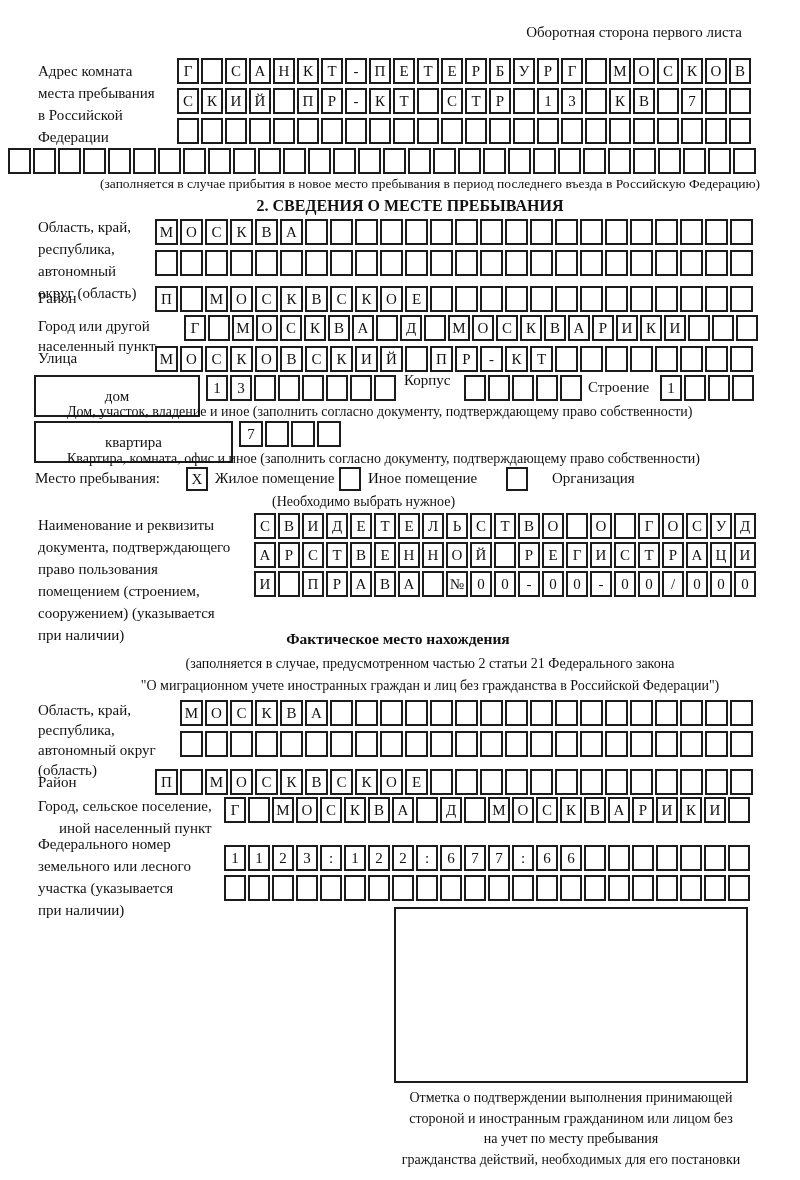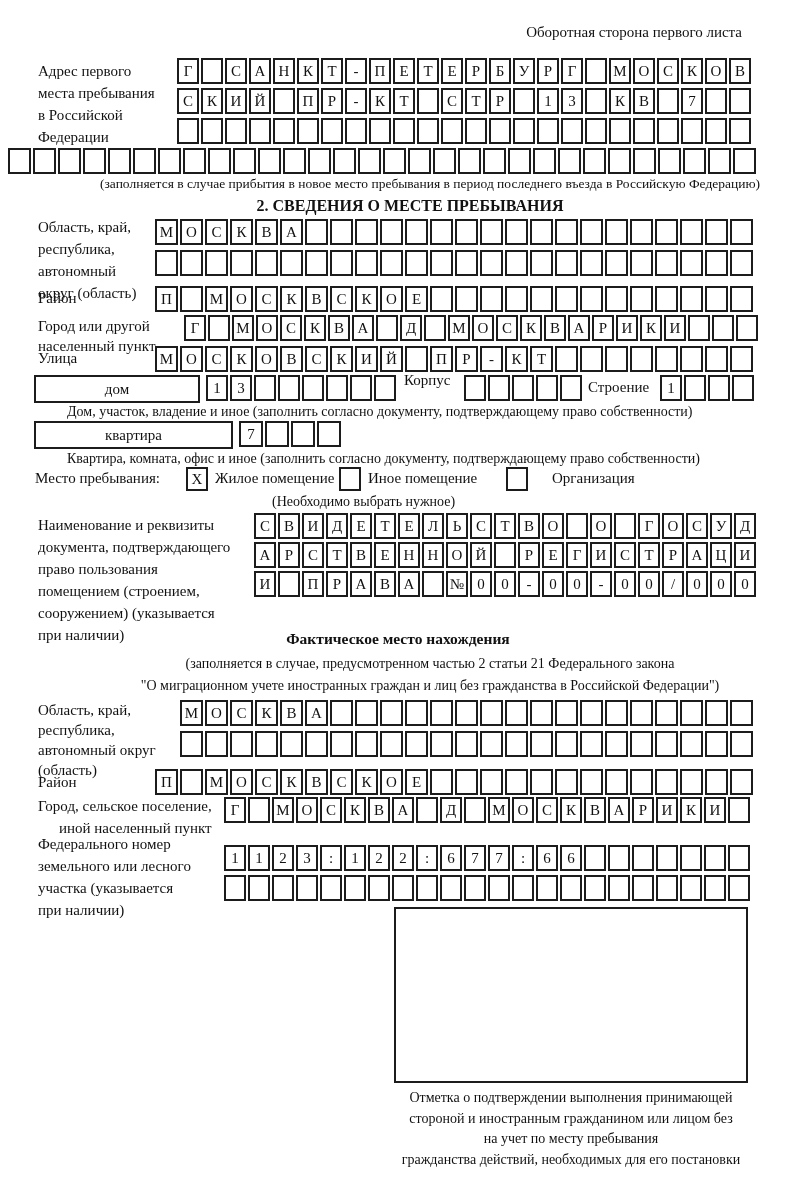--- a/index.html
+++ b/index.html
@@ -9,38 +9,38 @@
   .row{position:absolute;display:flex;gap:2px;}
   .row .cell{width:22px;height:26px;border:2px solid #1c1c1c;box-sizing:border-box;
        display:flex;align-items:center;justify-content:center;
        font-size:15px;line-height:1;background:#fff;}
   .row.cw23 .cell{width:23px;}
   .row.cw24 .cell{width:24px;}
   .lbl{position:absolute;font-size:15px;white-space:nowrap;}
   .cap{position:absolute;font-size:13.5px;white-space:nowrap;padding-left:32px;}
   .center{left:0;width:796px;text-align:center;white-space:normal;}
   .titl{position:absolute;font-weight:bold;font-size:16px;left:0;width:796px;text-align:center;}
-  .namebox{position:absolute;border:2px solid #1c1c1c;box-sizing:border-box;height:28px;
+  .namebox{position:absolute;border:2px solid #1c1c1c;box-sizing:border-box;height:42px;
        display:flex;align-items:center;justify-content:center;background:#fff;font-size:15px;}
   .chk{position:absolute;width:22px;height:24px;border:2px solid #1c1c1c;box-sizing:border-box;
        display:flex;align-items:center;justify-content:center;font-size:15px;background:#fff;}
   .stamp{position:absolute;border:2px solid #1c1c1c;box-sizing:border-box;background:#fff;}
   .lines div{line-height:22px;}
   .lines.lh20 div{line-height:20px;}
   .lines.lh22 div{line-height:22px;}
   .stampcap{position:absolute;font-size:14px;text-align:center;}
   .stampcap div{line-height:20.5px;white-space:nowrap;}
 </style>
 </head>
 <body>
 
 <div class="lbl" style="top:24px;right:58px;">Оборотная сторона первого листа</div>
 
 <div class="abs lines" style="left:38px;top:60px;">
-    <div>Адрес первого</div>
+    <div>Адрес комната</div>
     <div>места пребывания</div>
     <div>в Российской</div>
     <div>Федерации</div>
   </div>
 <div class="row" style="left:177px;top:58px;">
     <span class="cell">Г</span>
     <span class="cell"></span>
     <span class="cell">С</span>
     <span class="cell">А</span>
     <span class="cell">Н</span>

